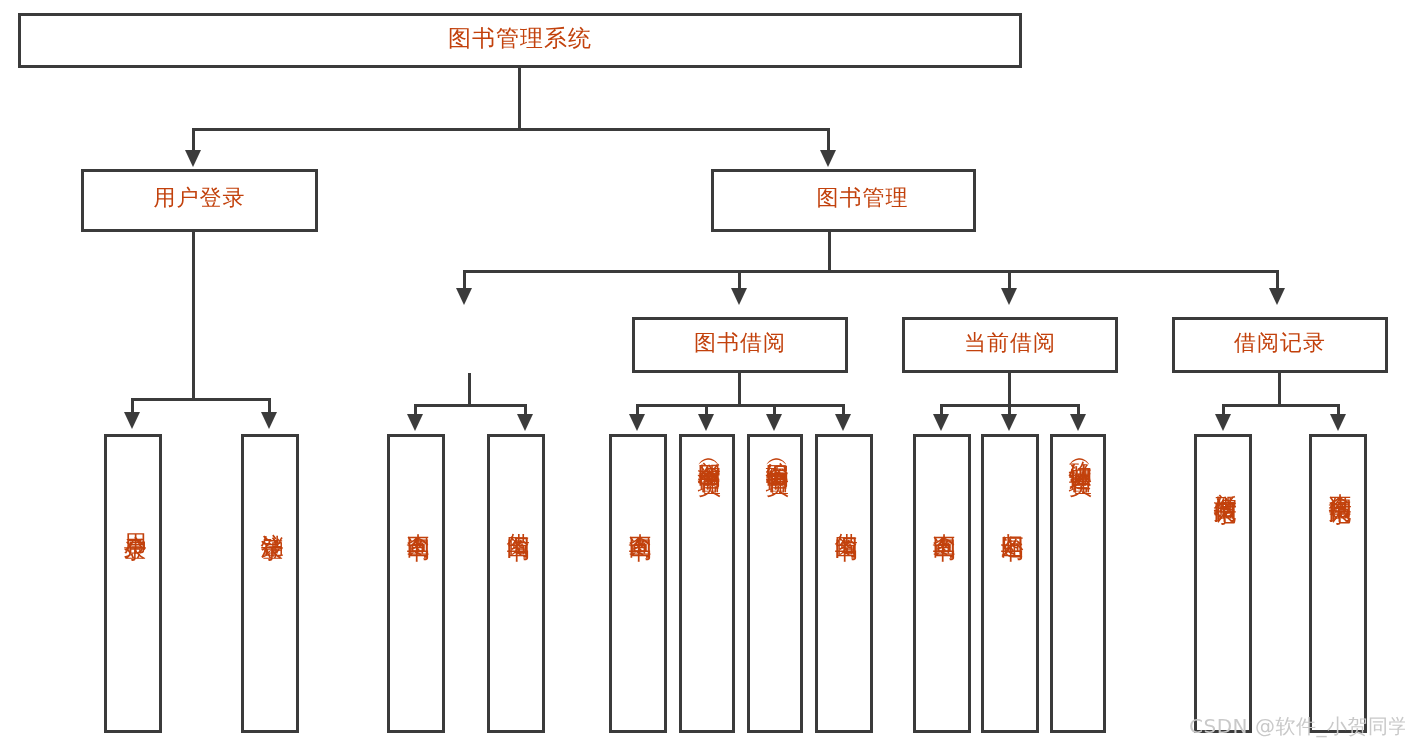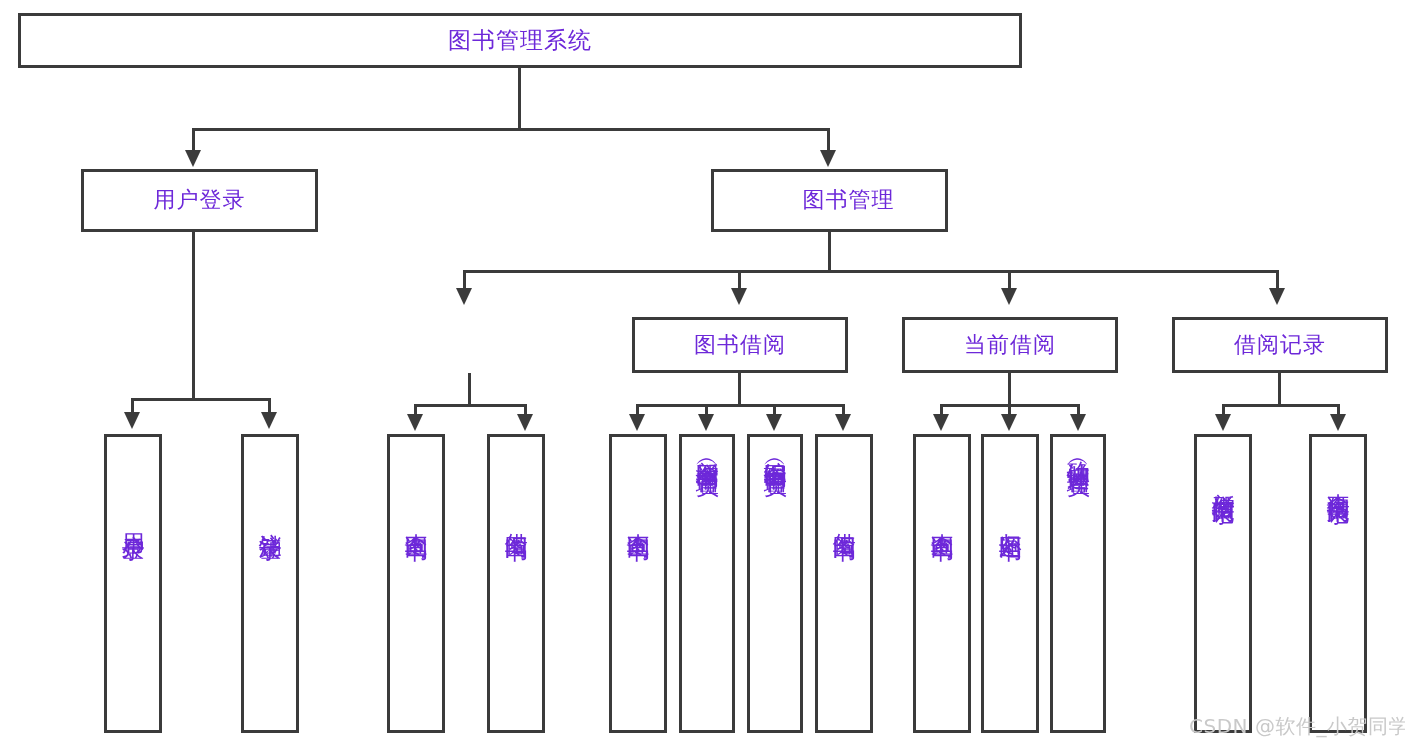--- a/index.html
+++ b/index.html
@@ -26,21 +26,22 @@
     display: flex;
     align-items: center;
     justify-content: center;
     color: #1a1a1a;
   }
   .node .label {
     font-size: 22px;
     line-height: 1.1;
     letter-spacing: 1px;
     white-space: nowrap;
-    color: #6d28d9;
+    color: #c2410c;
+    font-family: Liberation Mono, monospace;
   }
   
   .node.root .label { font-size: 23px; }
   
   .node.h .label { font-size: 22px; }
   
   .node.leaf {
     align-items: flex-start;
     justify-content: center;
     padding-top: 8px;
@@ -94,21 +95,21 @@
 
   <div class="vline" style="left:192px; top:128px; width:3px; height:26px;"></div>
   <div class="arrow" style="left:185px; top:150px;"></div>
   <div class="vline" style="left:827px; top:128px; width:3px; height:26px;"></div>
   <div class="arrow" style="left:820px; top:150px;"></div>
 
   <div class="node h" style="left:81px; top:169px; width:237px; height:63px;">
     <span class="label">用户登录</span>
   </div>
 
-  <div class="node h" style="left:711px; top:169px; width:237px; height:63px;padding-left:38px;">
+  <div class="node h" style="left:711px; top:169px; width:265px; height:63px;padding-left:38px;">
     <span class="label">图书管理</span>
   </div>
 
   <div class="vline" style="left:192px; top:232px; width:3px; height:168px;"></div>
   <div class="hline" style="left:131px; top:398px; width:140px; height:3px;"></div>
   <div class="vline" style="left:131px; top:398px; width:3px; height:18px;"></div>
   <div class="arrow" style="left:124px; top:412px;"></div>
   <div class="vline" style="left:268px; top:398px; width:3px; height:18px;"></div>
   <div class="arrow" style="left:261px; top:412px;"></div>
 

